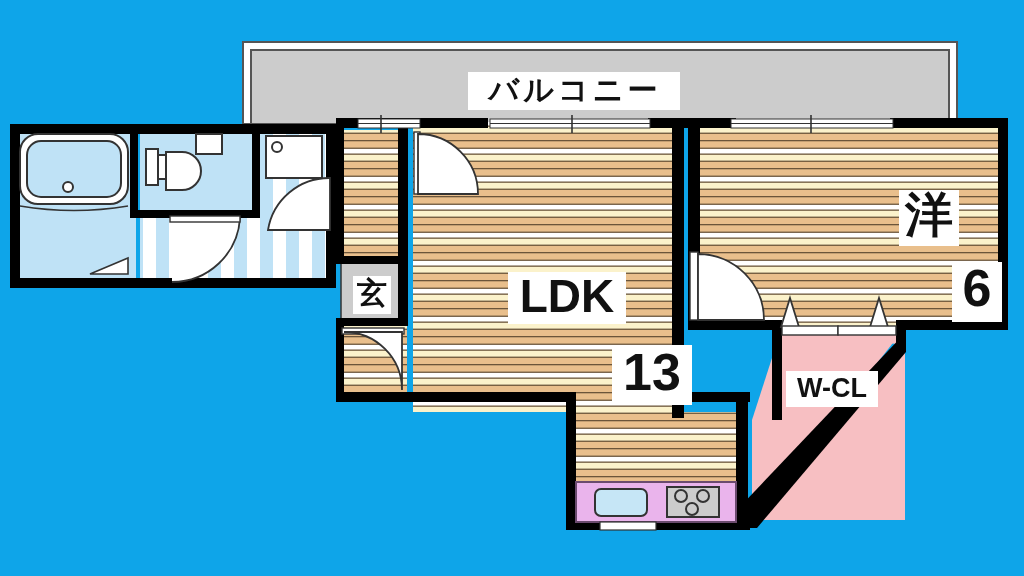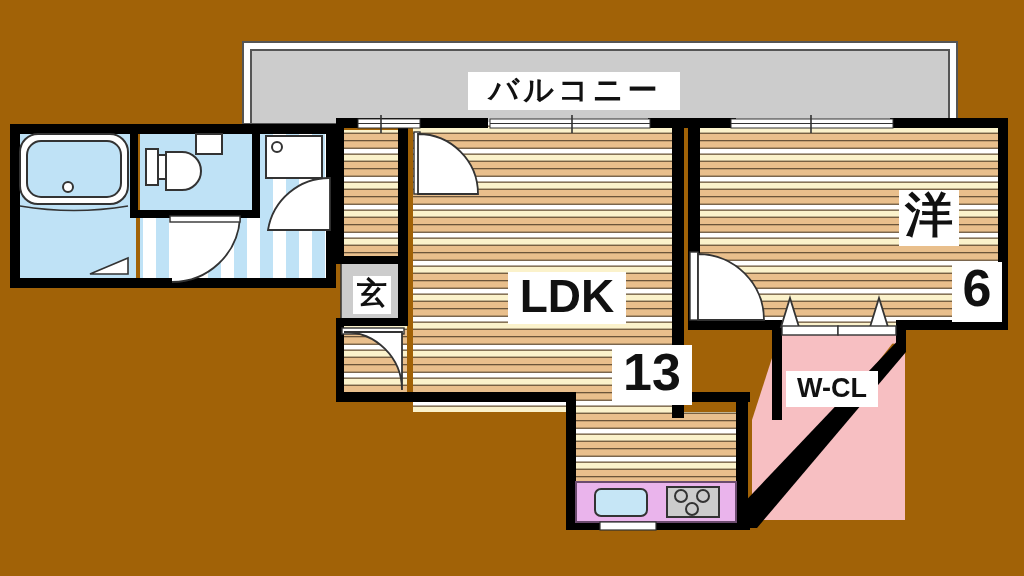--- a/index.html
+++ b/index.html
@@ -1,21 +1,21 @@
 <!DOCTYPE html>
 <html><head>
 <meta charset="utf-8">
 <title>Floor Plan</title>
 <style>
   html,body{margin:0;padding:0;background:#ffffff;}
   body{
     font-family:"Liberation Sans","DejaVu Sans",sans-serif;
     width:1024px;height:576px;overflow:hidden;
   }
-  #plan-root{position:relative;width:1024px;height:576px;background:#a16207;}
+  #plan-root{position:relative;width:1024px;height:576px;background:#0ea5e9;}
   svg#floorplan{display:block;width:1024px;height:576px;}
   .lbl{
     font-family:"Liberation Sans","DejaVu Sans",sans-serif;
     font-weight:700;
     fill:#111111;
     paint-order:stroke fill;
   }
 </style>
 </head>
 <body>

